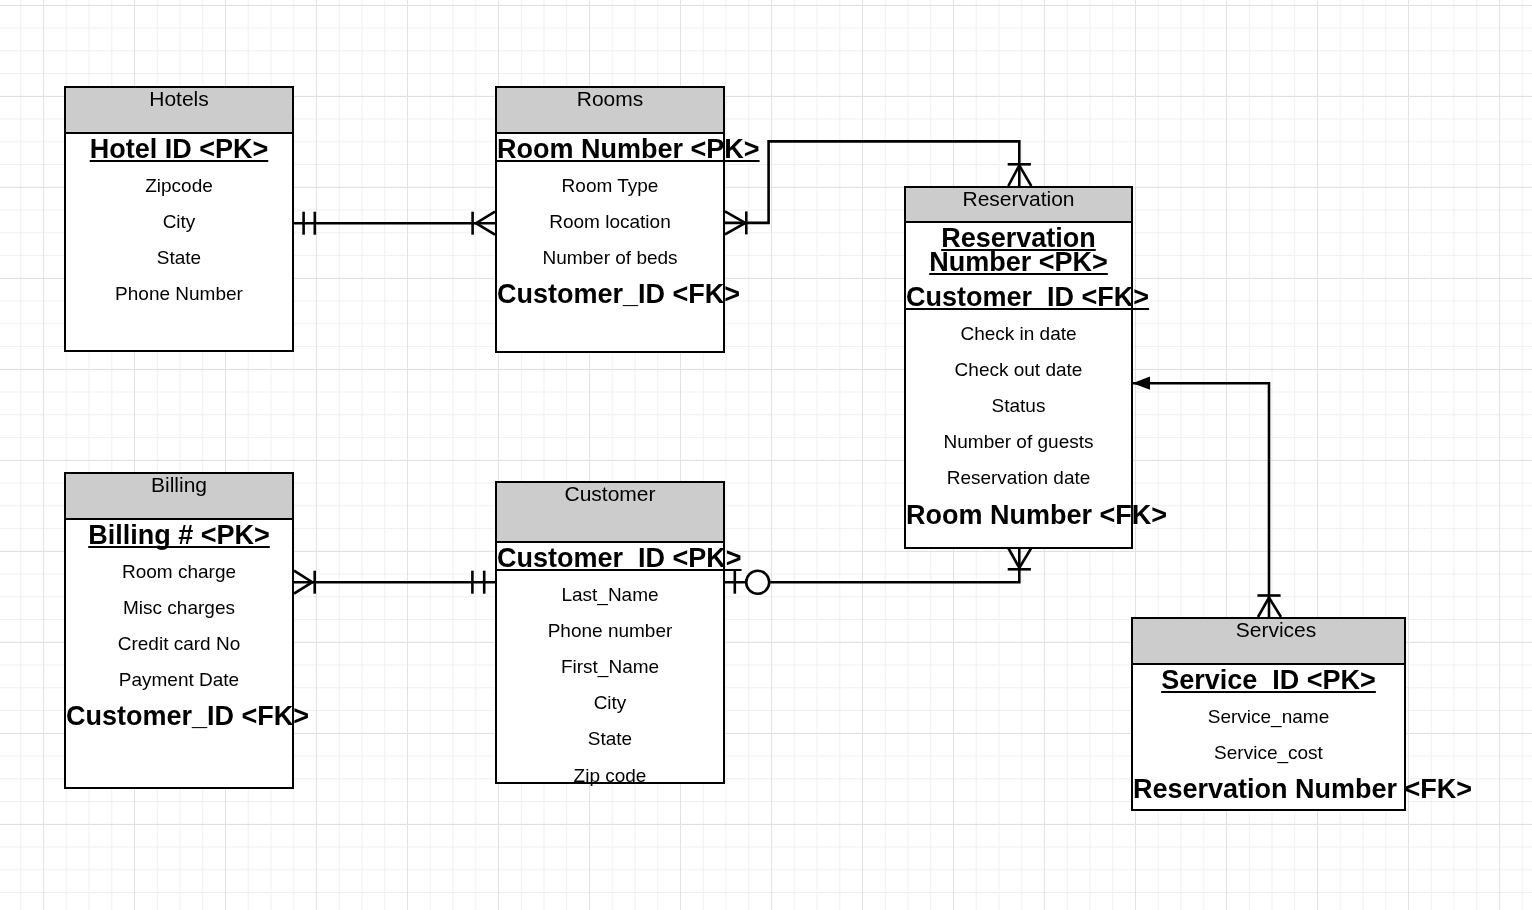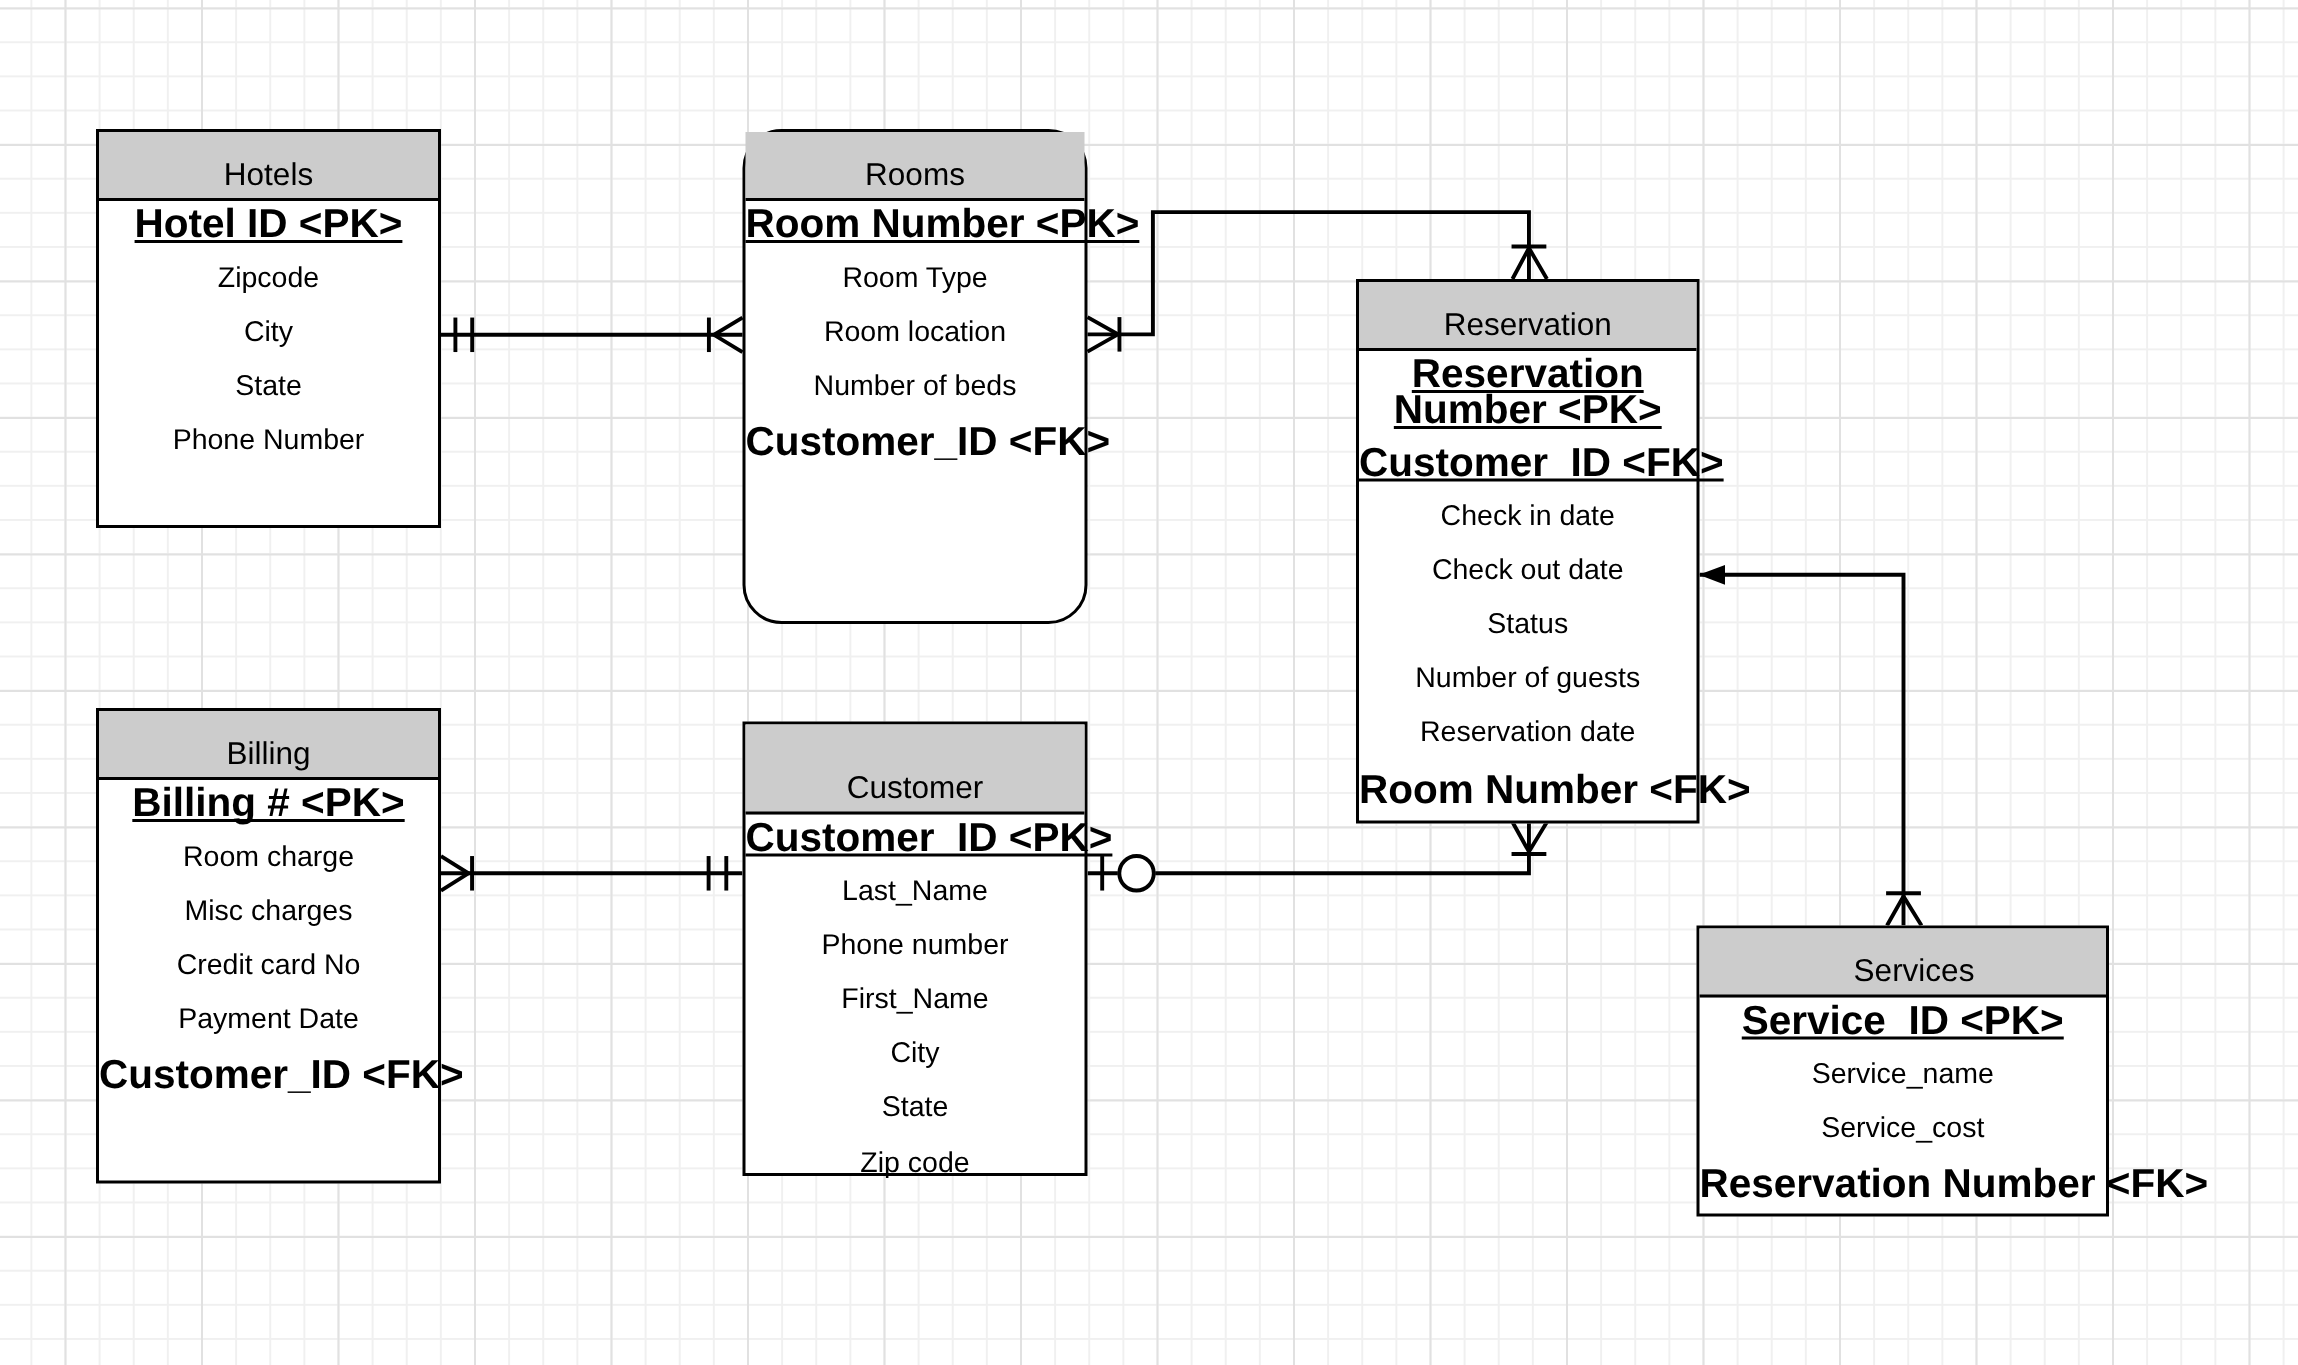--- a/index.html
+++ b/index.html
@@ -32,21 +32,21 @@
   }
   .ent-header {
     box-sizing:border-box;
     background:#cccccc;
     border-bottom:2.4px solid #000;
     text-align:center;
     color:#000;
     font-size:21px;
     font-weight:400;
     line-height:1;
-    display:flex; align-items:flex-end; justify-content:center;
+    display:flex; align-items:flex-start; justify-content:center;
     padding-bottom:5px;
   }
   .ent-body { margin-top:-2.7px; }
   .attr {
     text-align:center;
     font-size:19px;
     line-height:36.2px;
     color:#000;
     white-space:nowrap;
   }
@@ -109,34 +109,34 @@
         <span>Hotels</span>
       </div>
       <div class="ent-body">
         <div class="attr pk"><span>Hotel ID &lt;PK&gt;</span></div>
         <div class="attr"><span>Zipcode</span></div>
         <div class="attr"><span>City</span></div>
         <div class="attr"><span>State</span></div>
         <div class="attr"><span>Phone Number</span></div>
       </div>
     </div>
-    <div class="entity" style="left: 495px; top: 86px; width: 230px; height: 330px; border-radius: 26px;">
+    <div class="entity" style="left: 495px; top: 86px; width: 230px; height: 267px;">
       <div class="ent-header" style="height: 46px;">
         <span>Rooms</span>
       </div>
       <div class="ent-body">
         <div class="attr pk"><span>Room Number &lt;PK&gt;</span></div>
         <div class="attr"><span>Room Type</span></div>
         <div class="attr"><span>Room location</span></div>
         <div class="attr"><span>Number of beds</span></div>
         <div class="attr fk"><span>Customer_ID &lt;FK&gt;</span></div>
       </div>
     </div>
     <div class="entity" style="left: 904px; top: 186px; width: 229px; height: 363px;">
-      <div class="ent-header" style="height: 46px;">
+      <div class="ent-header" style="height: 35px;">
         <span>Reservation</span>
       </div>
       <div class="ent-body">
         <div class="attr pkwrap"><span>Reservation Number &lt;PK&gt;</span></div>
         <div class="attr pk"><span>Customer_ID &lt;FK&gt;</span></div>
         <div class="attr"><span>Check in date</span></div>
         <div class="attr"><span>Check out date</span></div>
         <div class="attr"><span>Status</span></div>
         <div class="attr"><span>Number of guests</span></div>
         <div class="attr"><span>Reservation date</span></div>

